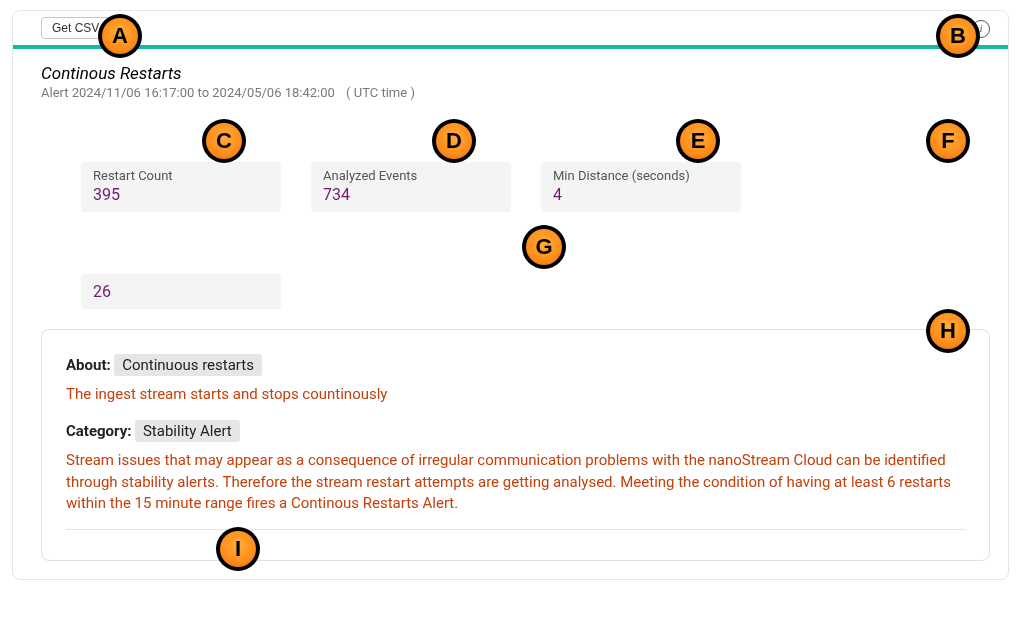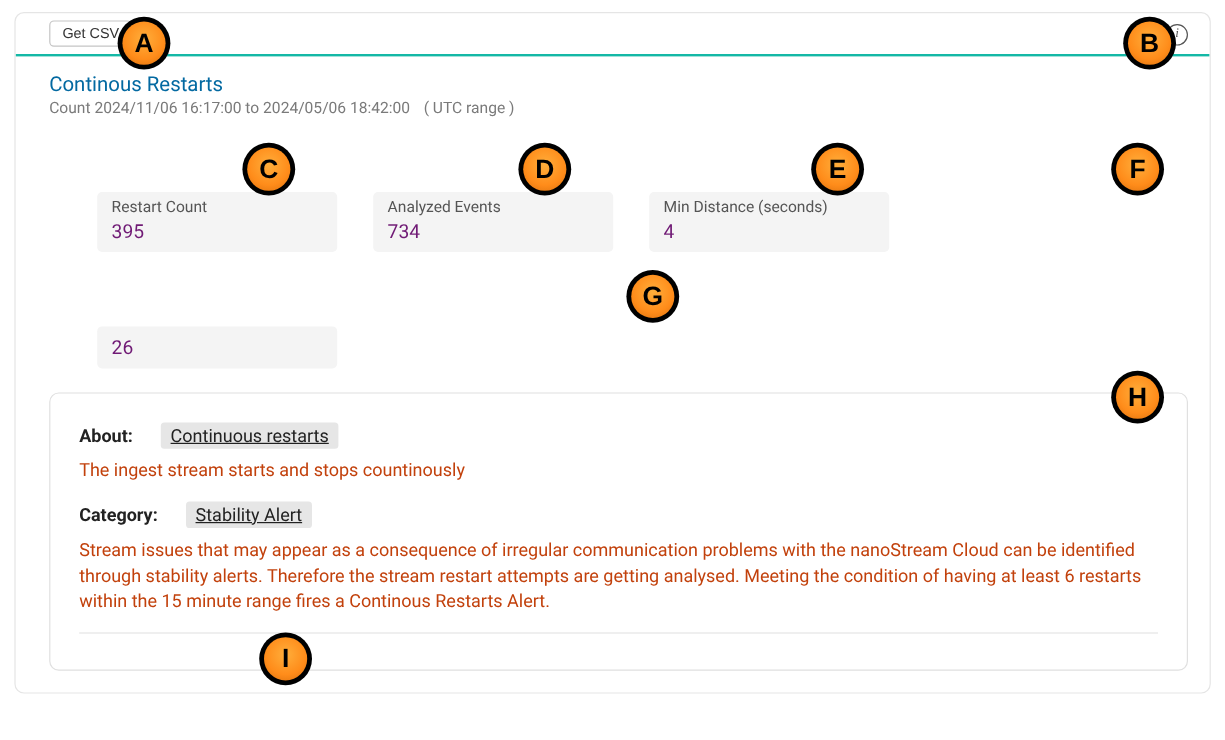--- a/index.html
+++ b/index.html
@@ -11,21 +11,21 @@
       font-size: 14px;
     }
     .card {
       border: 1px solid #e5e5e5;
       border-radius: 8px;
       overflow: hidden;
       position: relative;
     }
     .card-header {
       padding: 6px 16px 6px 28px;
-      border-bottom: 2px solid #14b8a6;
+      border-bottom: 4px solid #14b8a6;
       min-height: 34px;
       display: flex;
       align-items: center;
       position: relative;
     }
     .btn-csv {
       background: #fff;
       border: 1px solid #c5c5c5;
       border-radius: 4px;
       padding: 3px 10px;
@@ -45,21 +45,21 @@
       display: inline-flex;
       align-items: center;
       justify-content: center;
       font-size: 11px;
       font-style: italic;
       font-family: Georgia, serif;
       color: #555;
       line-height: 1;
     }
     .card-body { padding: 14px 18px 18px 28px; }
-    .title { font-size: 17px; color: #0369a1; font-weight: 400; }
+    .title { font-size: 17px; color: #000000; font-weight: 400; font-style: italic; }
     .daterange { color: #7a7a7a; font-size: 13px; margin-top: 2px; }
     .daterange .utc { margin-left: 8px; }
     .stats {
       display: flex;
       flex-wrap: wrap;
       gap: 30px;
       margin: 30px 30px 20px 40px;
     }
     .stat {
       background: #f4f4f4;
@@ -82,22 +82,21 @@
       margin-top: 10px;
     }
     .about-box .row-label { font-weight: 700; font-size: 15px; text-align: center; }
     .about-box .tag {
       display: inline-block;
       background: #e6e6e6;
       border-radius: 3px;
       padding: 2px 8px;
       font-size: 15px;
       font-weight: 400;
-      margin-left: 20px;
-      text-decoration: underline;
+      margin-left: 0;
     }
     .about-box p { font-size: 15px; margin-top: 8px; line-height: 1.45; color: #c2410c; }
     .about-box .section { margin-bottom: 14px; }
     .alert-line {
       display: flex;
       align-items: center;
       justify-content: center;
       border-top: 1px solid #e5e5e5;
       padding-top: 14px;
       margin-top: 8px;
@@ -136,22 +135,22 @@
   <div class="card-header">
     <button class="btn-csv">Get CSV</button>
     <div class="info-icon-wrap">
       <div class="info-icon">i</div>
     </div>
   </div>
 
   <div class="card-body">
     <div class="title">Continous Restarts</div>
     <div class="daterange">
-      <span>Count </span><span>2024/11/06 16:17:00</span><span> to </span><span>2024/05/06 18:42:00</span>
-      <span class="utc">( UTC range )</span>
+      <span>Alert </span><span>2024/11/06 16:17:00</span><span> to </span><span>2024/05/06 18:42:00</span>
+      <span class="utc">( UTC time )</span>
     </div>
 
     <div class="stats">
       <div class="stat">
         <div class="stat-label">Restart Count</div>
         <div class="stat-value">395</div>
       </div>
       <div class="stat">
         <div class="stat-label">Analyzed Events</div>
         <div class="stat-value">734</div>

